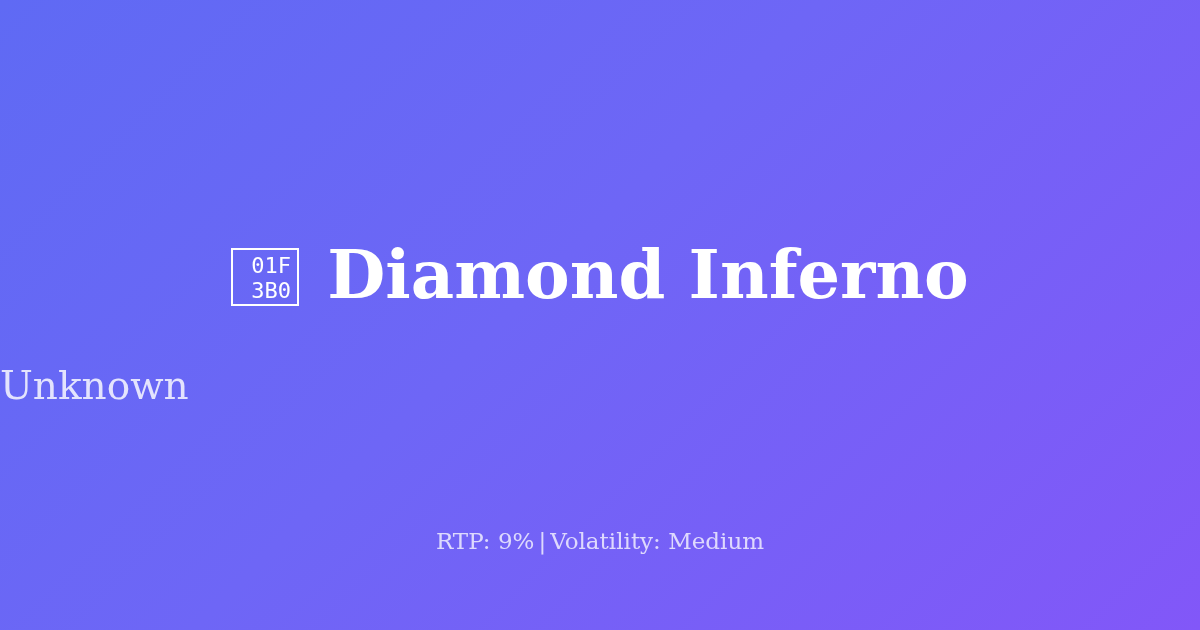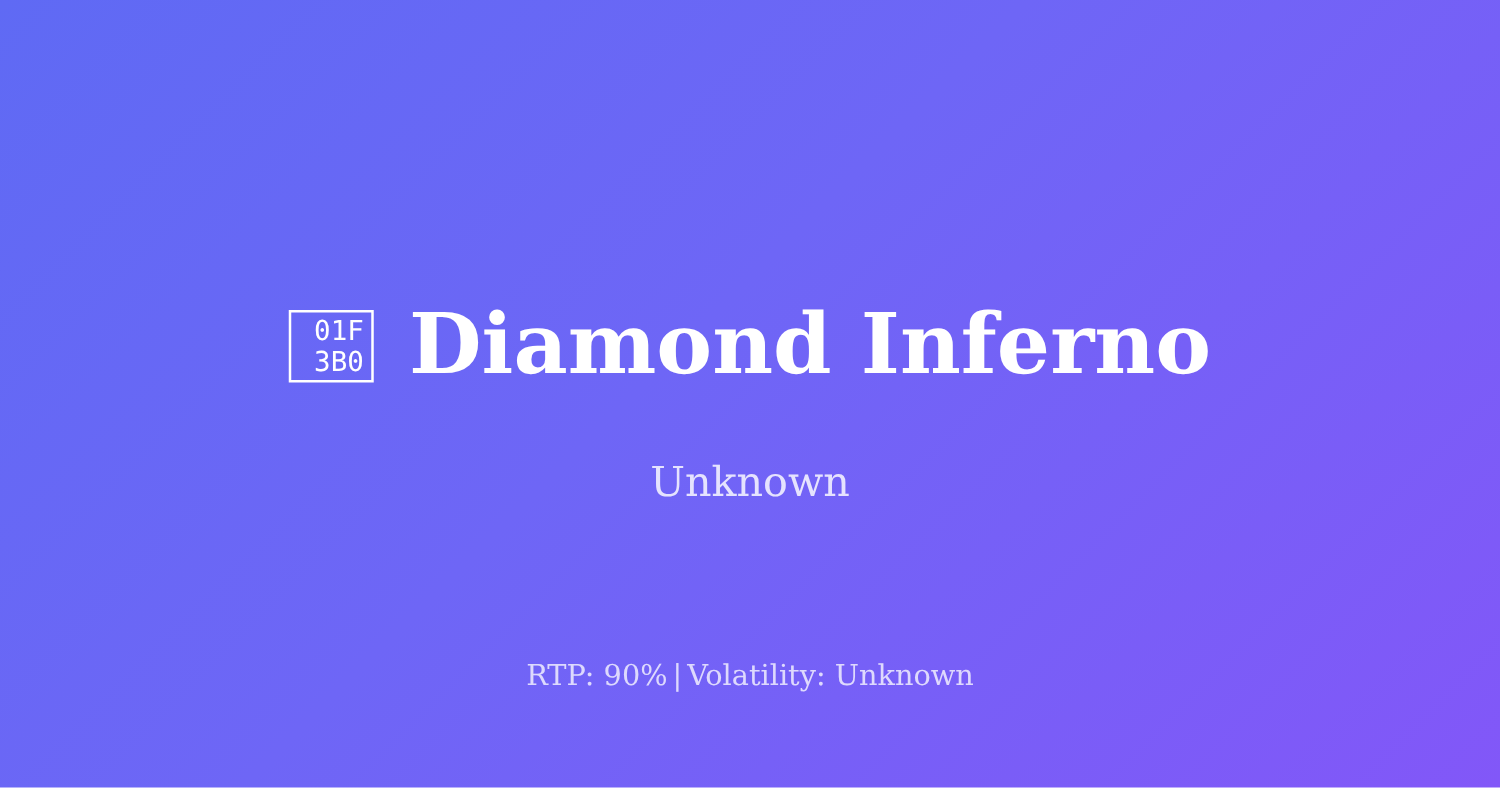--- a/index.html
+++ b/index.html
@@ -74,24 +74,23 @@
     color: #ffffff;
     letter-spacing: 0px;
   }
 
   
   .provider {
     position: absolute;
     left: 0;
     right: 0;
     top: 362px;
-    text-align: center;
     font-family: "DejaVu Serif", "Liberation Serif", serif;
     font-weight: 400;
-    font-size: 33px;
+    font-size: 39px;
     line-height: 48px;
     color: rgba(255, 255, 255, 0.82);
   }
 
   
   .stats {
     position: absolute;
     left: 0;
     right: 0;
     top: 525px;
@@ -119,16 +118,16 @@
       <span>3B0</span>
     </div>
 
     <h1 class="game-title">Diamond Inferno</h1>
 
   </div>
 
   <div class="provider">Unknown</div>
 
   <div class="stats">
-    <span>RTP: 90%</span><span class="sep">|</span><span>Volatility: Unknown</span>
+    <span>RTP: 9%</span><span class="sep">|</span><span>Volatility: Medium</span>
   </div>
 
 </div>
 
 </body></html>

